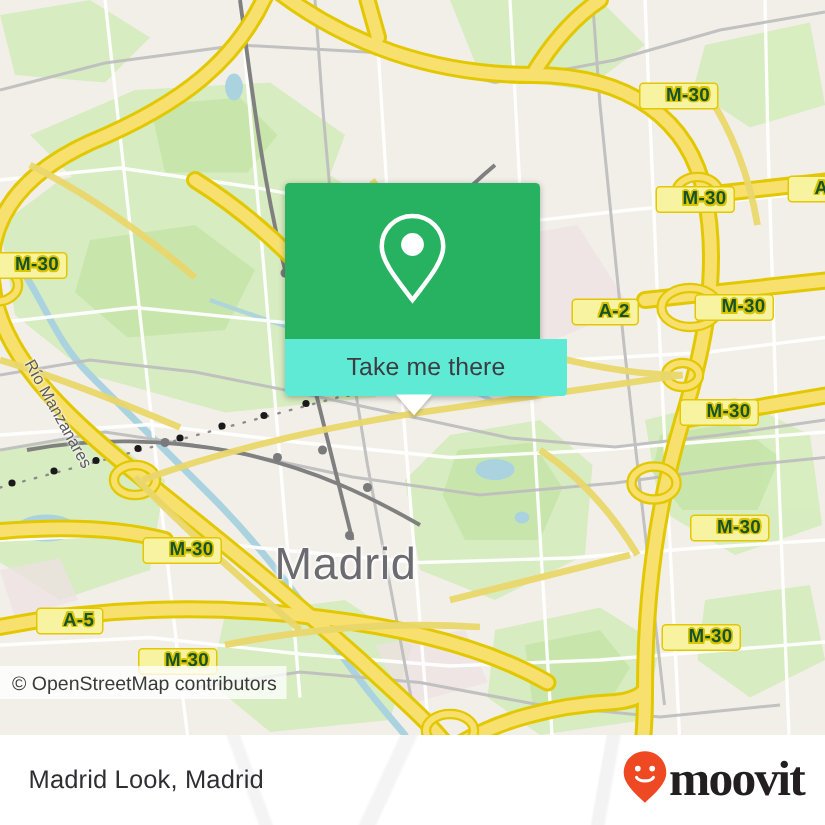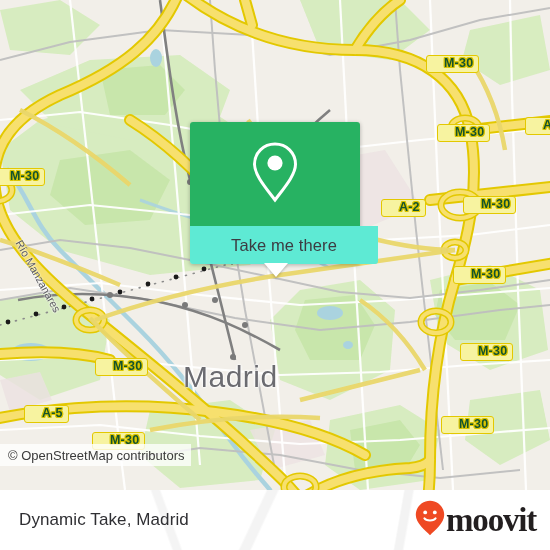--- a/index.html
+++ b/index.html
@@ -398,21 +398,21 @@
       </div>
       <div id="popup-tail"></div>
     </div>
 
     <div id="attribution">
       <span>© OpenStreetMap contributors</span>
     </div>
   </div>
 
   <div id="bottom-bar">
-    <div id="place-title">Dynamic Take, Madrid</div>
+    <div id="place-title">Madrid Look, Madrid</div>
 
     <div id="moovit-logo">
       <span>
         <svg width="30" height="36" viewBox="0 0 30 36" xmlns="http://www.w3.org/2000/svg">
           <path d="M15 0.8 C7.1 0.8 0.8 7.1 0.8 15 C0.8 23.4 10.5 30.6 15 35.2 C19.5 30.6 29.2 23.4 29.2 15 C29.2 7.1 22.9 0.8 15 0.8 Z" fill="#ef4923"></path>
           <circle cx="10.2" cy="12.4" r="1.9" fill="#ffffff"></circle>
           <circle cx="19.8" cy="12.4" r="1.9" fill="#ffffff"></circle>
           <path d="M9.4 18.3 C11.2 21.3 18.8 21.3 20.6 18.3" fill="none" stroke="#ffffff" stroke-width="2.1" stroke-linecap="round"></path>
         </svg>
       </span>

